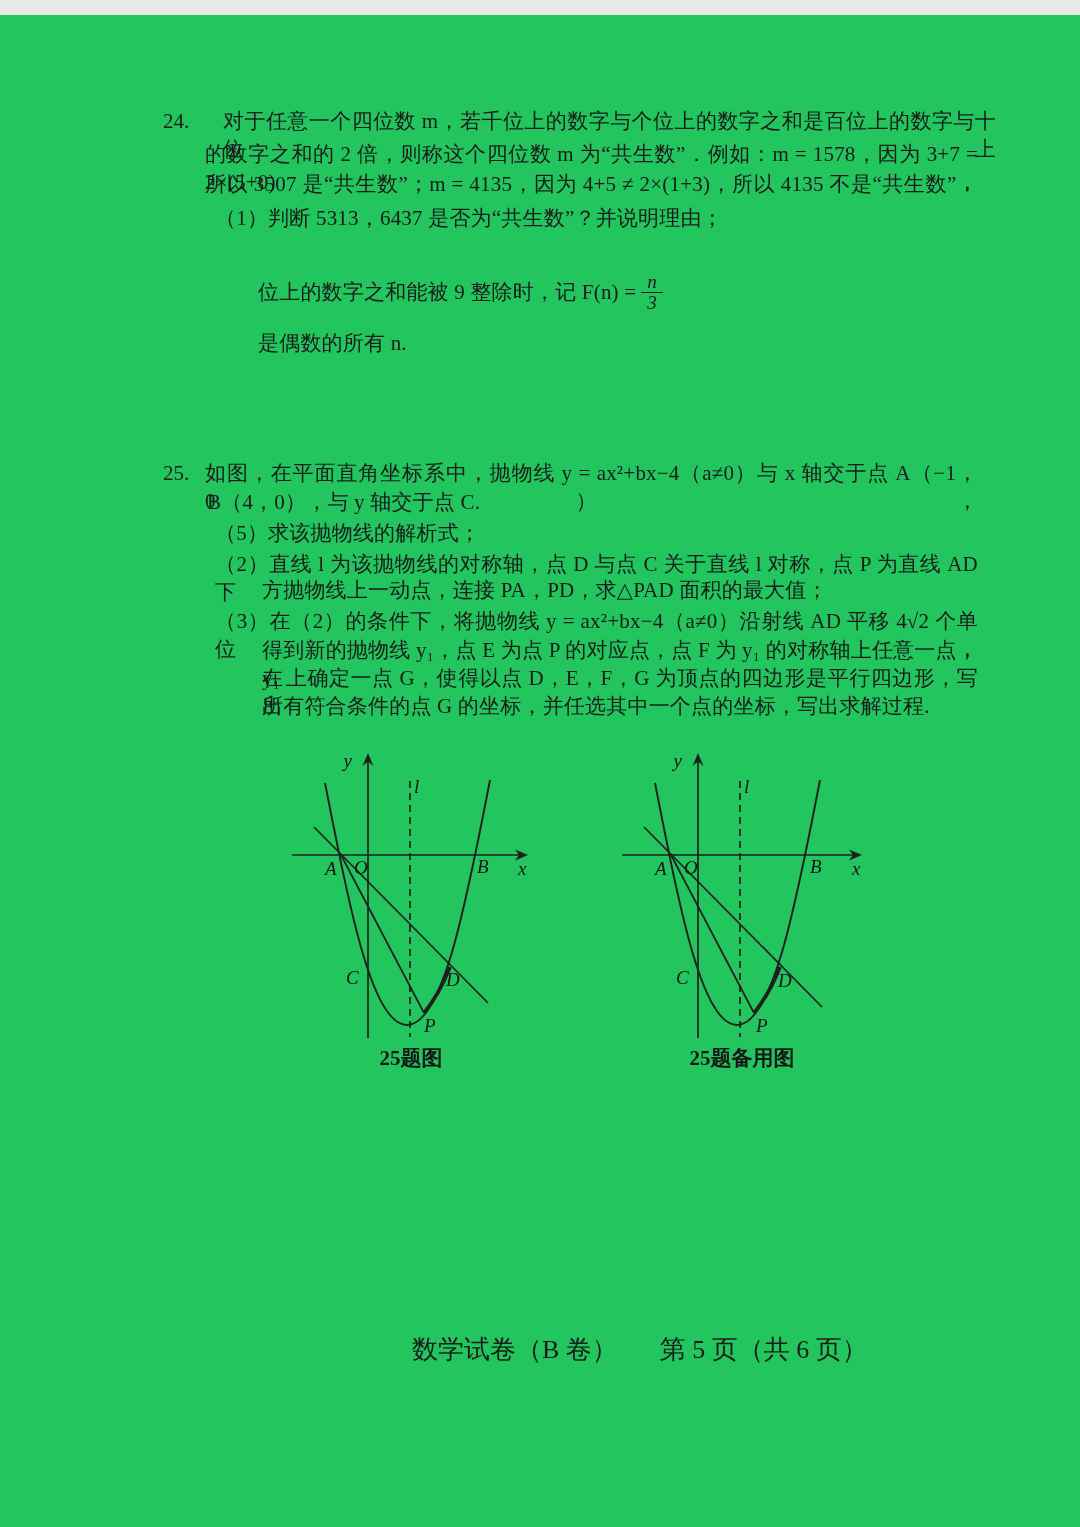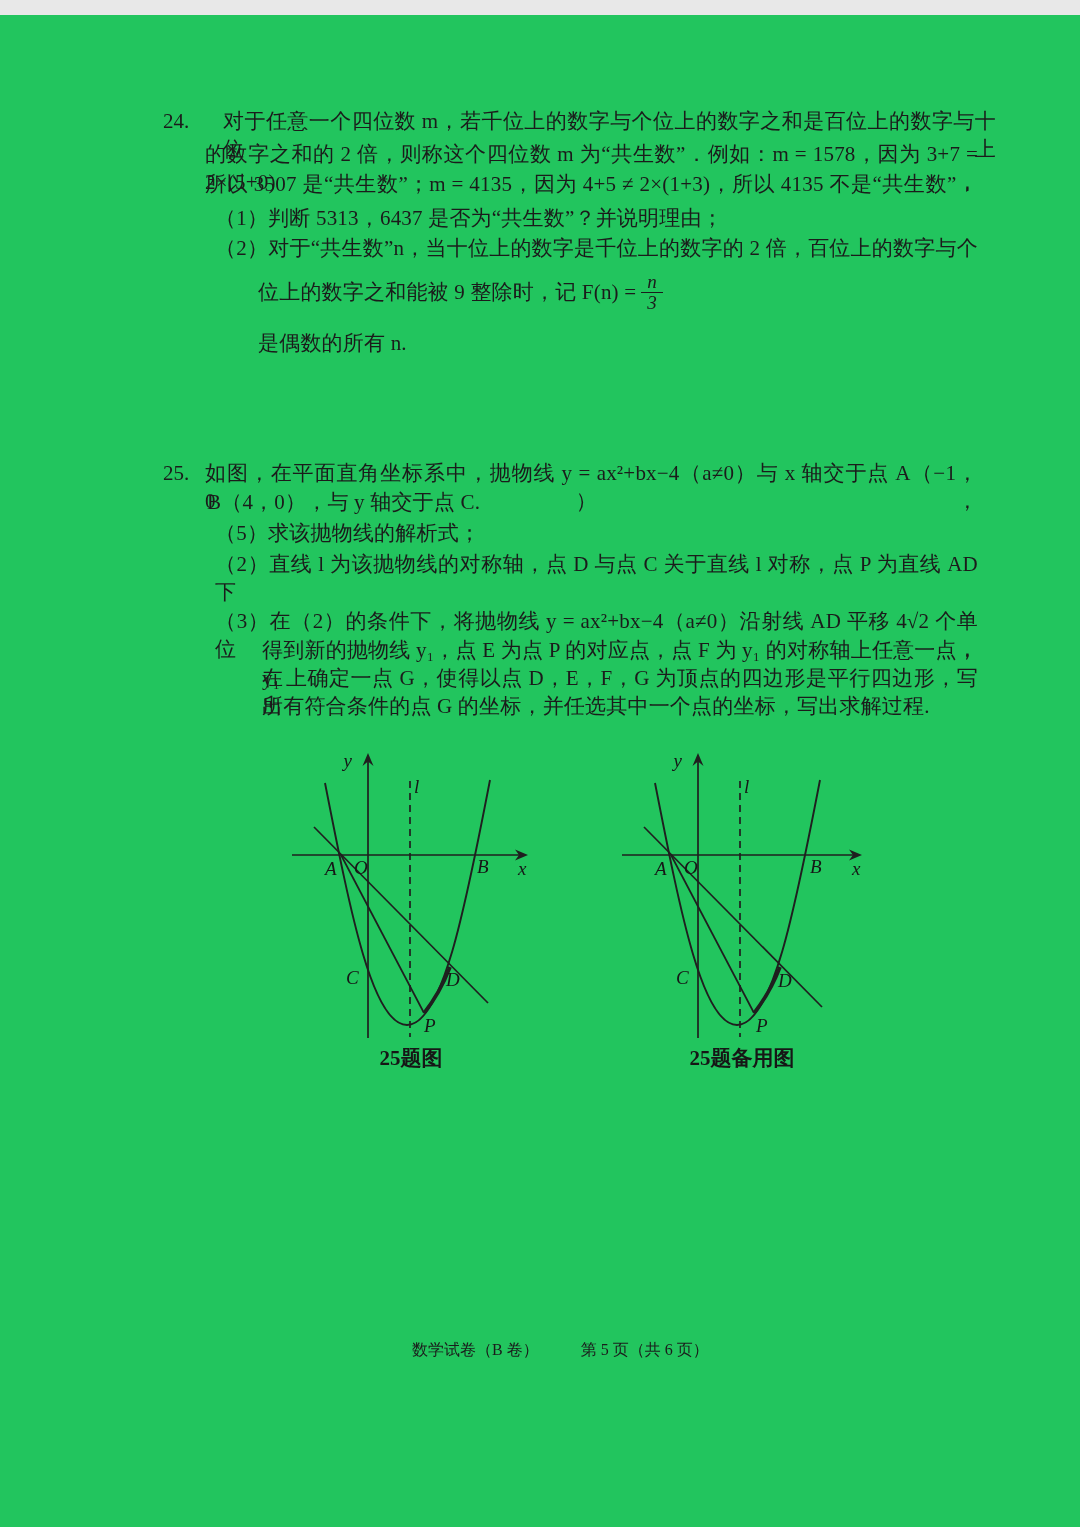--- a/index.html
+++ b/index.html
@@ -46,53 +46,53 @@
   .frac .fden{border-top:1.6px solid #1b1b1b;padding:0 6px;}
   .frac .fnum{padding:0 6px;}
   .fig{position:absolute;width:300px;height:345px;}
   .fig svg{display:block;}
   .fig .axis,.fig .curve,.fig .seg{stroke:#1f1f1f;fill:none;}
   .fig text{fill:#161616;}
   .ptlabel{font-style:italic;font-size:19px;font-family:"Liberation Serif","DejaVu Serif",serif;}
   .capt{font-size:21px;font-weight:600;font-family:"Liberation Serif","DejaVu Serif",serif;}
   .footer{
     position:absolute;
-    font-size:16px;
+    font-size:26px;
     line-height:26px;
     white-space:nowrap;
   }
   .footer .gap{display:inline-block;width:42px;}
 </style>
 </head>
 <body>
 
 <div class="page">
 
   <div class="num" style="left:163px;top:92px;">24.</div>
   <div class="ln just" style="left:223px;top:92px;width:773px;">对于任意一个四位数 m，若千位上的数字与个位上的数字之和是百位上的数字与十位上</div>
   <div class="ln just" style="left:205px;top:125px;width:773px;">的数字之和的 2 倍，则称这个四位数 m 为“共生数”．例如：m = 1578，因为 3+7 = 2×(5+0)，</div>
   <div class="ln just" style="left:205px;top:155px;width:773px;">所以 3507 是“共生数”；m = 4135，因为 4+5 ≠ 2×(1+3)，所以 4135 不是“共生数”．</div>
   <div class="ln" style="left:215px;top:189px;">（1）判断 5313，6437 是否为“共生数”？并说明理由；</div>
-  <div class="ln just" style="left:215px;top:219px;width:763px;">（2）对于“共生数”n，当十位上的数字是千位上的数字的 2 倍，百位上的数字与个</div>
 
   <div class="fracrow" style="left:258px;top:253px;height:48px;">
     <span>位上的数字之和能被 9 整除时，记 F(n) =</span>
     <span class="frac">
       <span class="fnum">n</span>
       <span class="fden">3</span>
     </span>
   </div>
 
   <div class="ln" style="left:258px;top:314px;">是偶数的所有 n.</div>
 
   <div class="num" style="left:163px;top:444px;">25.</div>
   <div class="ln just" style="left:205px;top:444px;width:773px;">如图，在平面直角坐标系中，抛物线 y = ax²+bx−4（a≠0）与 x 轴交于点 A（−1，0），</div>
   <div class="ln" style="left:207px;top:473px;">B（4，0），与 y 轴交于点 C.</div>
   <div class="ln" style="left:215px;top:504px;">（5）求该抛物线的解析式；</div>
   <div class="ln just" style="left:215px;top:535px;width:763px;">（2）直线 l 为该抛物线的对称轴，点 D 与点 C 关于直线 l 对称，点 P 为直线 AD 下</div>
+  <div class="ln" style="left:262px;top:561px;">方抛物线上一动点，连接 PA，PD，求△PAD 面积的最大值；</div>
   <div class="ln just" style="left:215px;top:592px;width:763px;">（3）在（2）的条件下，将抛物线 y = ax²+bx−4（a≠0）沿射线 AD 平移 4√2 个单位，</div>
   <div class="ln just" style="left:262px;top:649px;width:716px;">y₁ 上确定一点 G，使得以点 D，E，F，G 为顶点的四边形是平行四边形，写出</div>
   <div class="ln just" style="left:262px;top:621px;width:716px;">得到新的抛物线 y₁，点 E 为点 P 的对应点，点 F 为 y₁ 的对称轴上任意一点，在</div>
   <div class="ln" style="left:262px;top:677px;">所有符合条件的点 G 的坐标，并任选其中一个点的坐标，写出求解过程.</div>
 
   <div class="fig" style="left:270px;top:720px;">
     <svg width="300" height="345" viewBox="0 0 300 345">
 
       <line class="axis" x1="22" y1="120" x2="254" y2="120" stroke-width="1.7"></line>
       <path d="M258,120 L245,114.5 L249,120 L245,125.5 Z" fill="#1f1f1f"></path>

